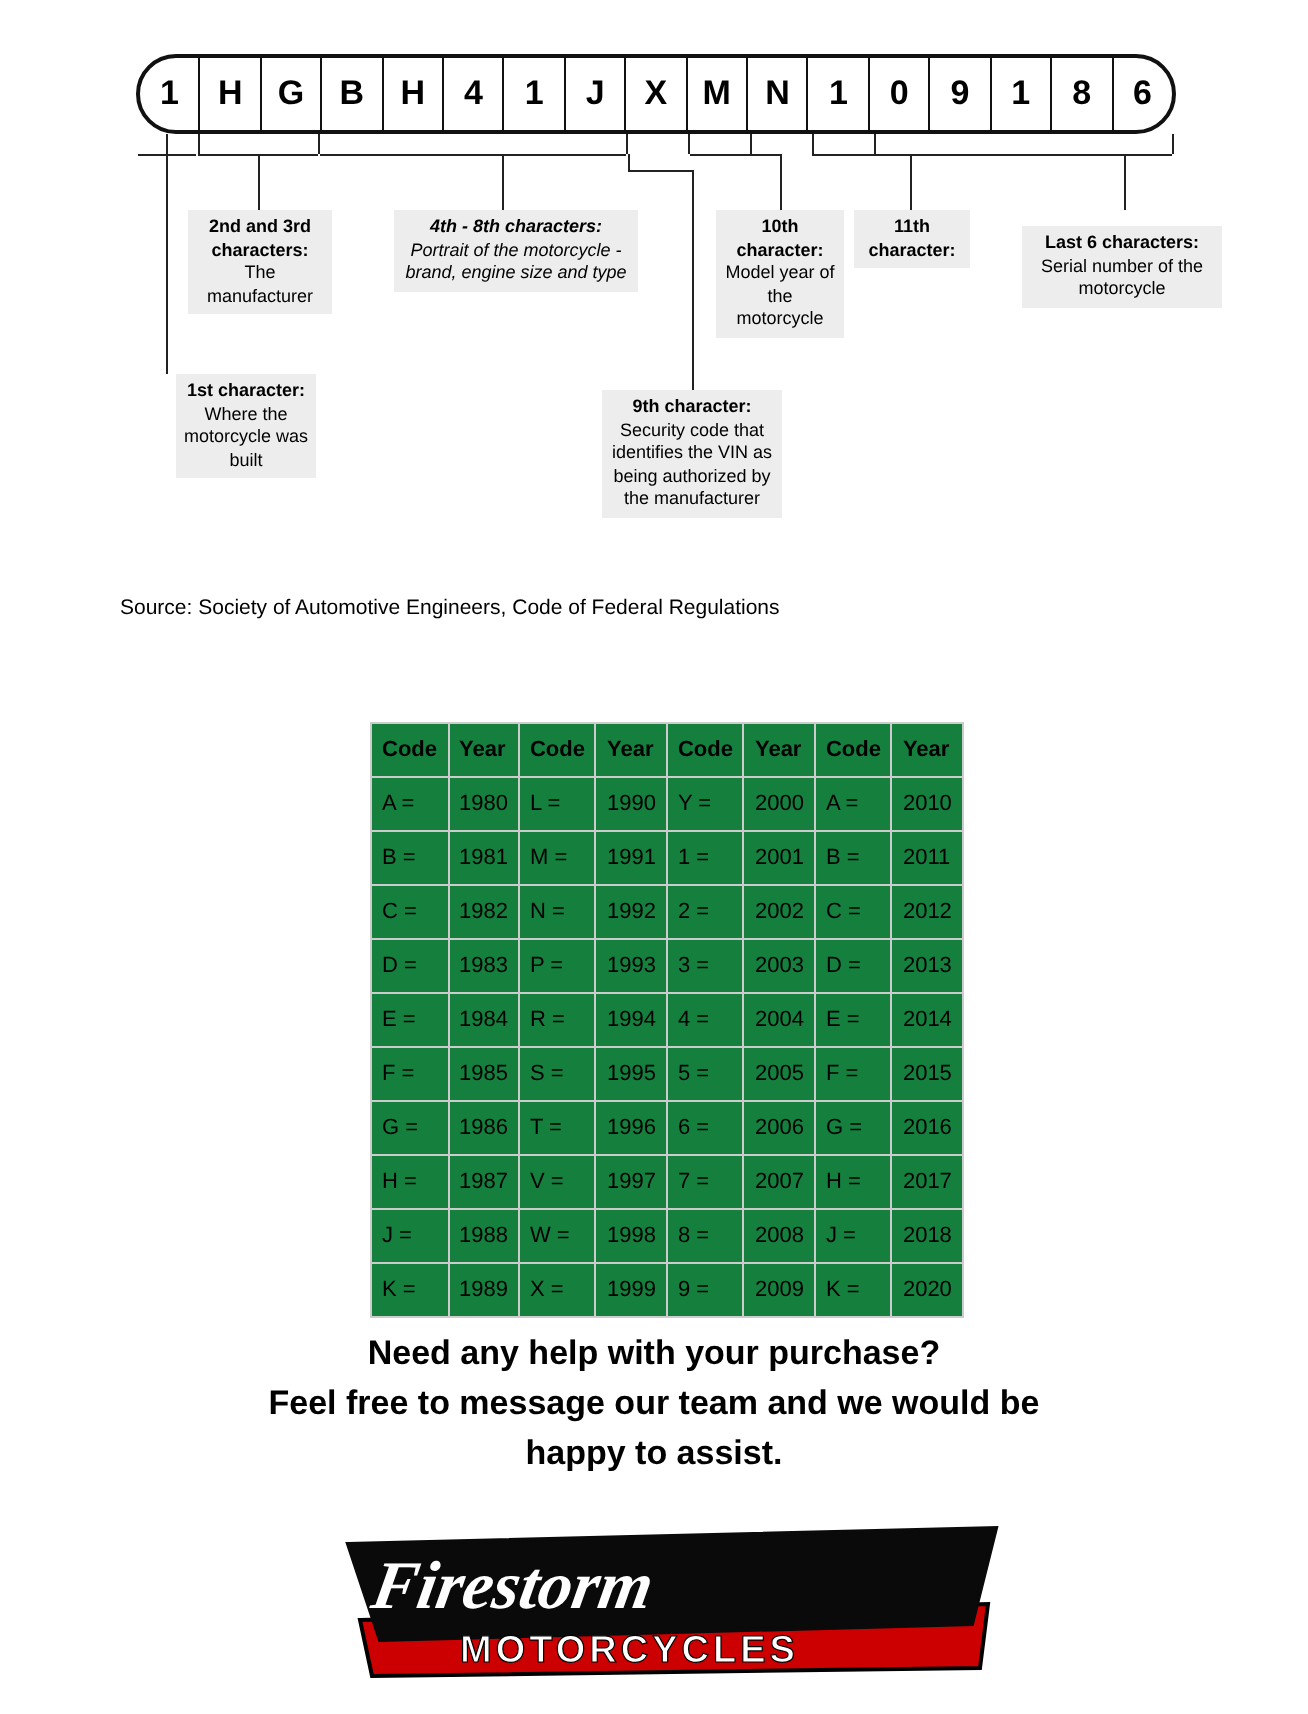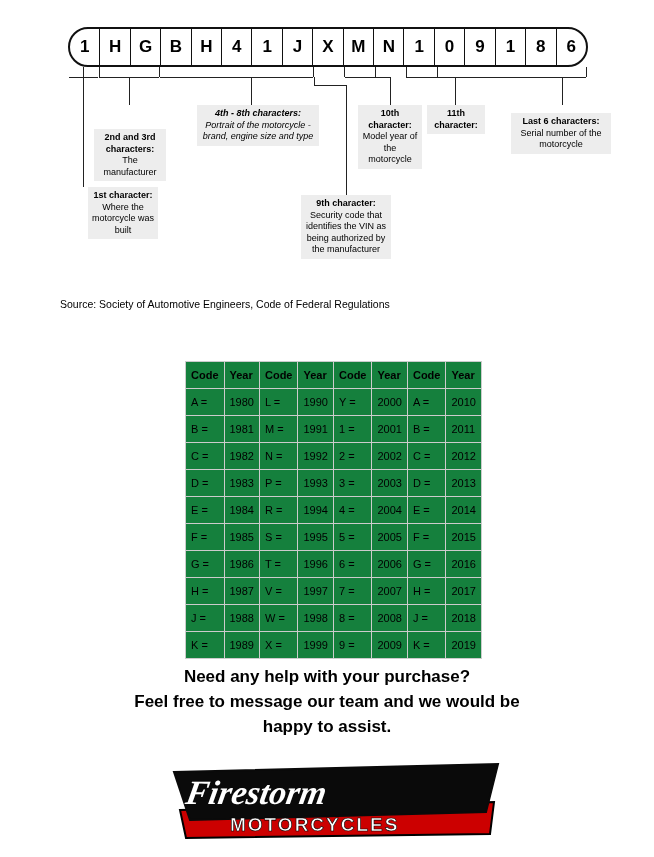--- a/index.html
+++ b/index.html
@@ -190,21 +190,21 @@
 
   <div class="line hline" style="left:438px; top:77px; width:148px;"></div>
   <div class="line vline" style="left:586px; top:67px; height:10px;"></div>
   <div class="line vline" style="left:562px; top:77px; height:28px;"></div>
 
   <div class="callout" style="left:48px; top:187px; width:70px;margin-left:40px;">
     <b>1st character:</b>
     <span class="body">Where the motorcycle was built</span>
   </div>
 
-  <div class="callout" style="left:94px; top:105px; width:72px;margin-top:24px;">
+  <div class="callout" style="left:94px; top:105px; width:72px;">
     <b>2nd and 3rd characters:</b>
     <span class="body">The manufacturer</span>
   </div>
 
   <div class="callout" style="left:197px; top:105px; width:122px;font-style:italic;">
     <b>4th - 8th characters:</b>
     <span class="body">Portrait of the motorcycle - brand, engine size and type</span>
   </div>
 
   <div class="callout" style="left:301px; top:195px; width:90px;">
@@ -335,21 +335,21 @@
         <td class="year">2018</td>
       </tr>
       <tr>
         <td class="code">K =</td>
         <td class="year">1989</td>
         <td class="code">X =</td>
         <td class="year">1999</td>
         <td class="code">9 =</td>
         <td class="year">2009</td>
         <td class="code">K =</td>
-        <td class="year">2019</td>
+        <td class="year">2020</td>
       </tr>
     </tbody>
   </table>
 </div>
 
 <div id="help-text">
   <div>Need any help with your purchase?</div>
   <div>Feel free to message our team and we would be</div>
   <div>happy to assist.</div>
 </div>

